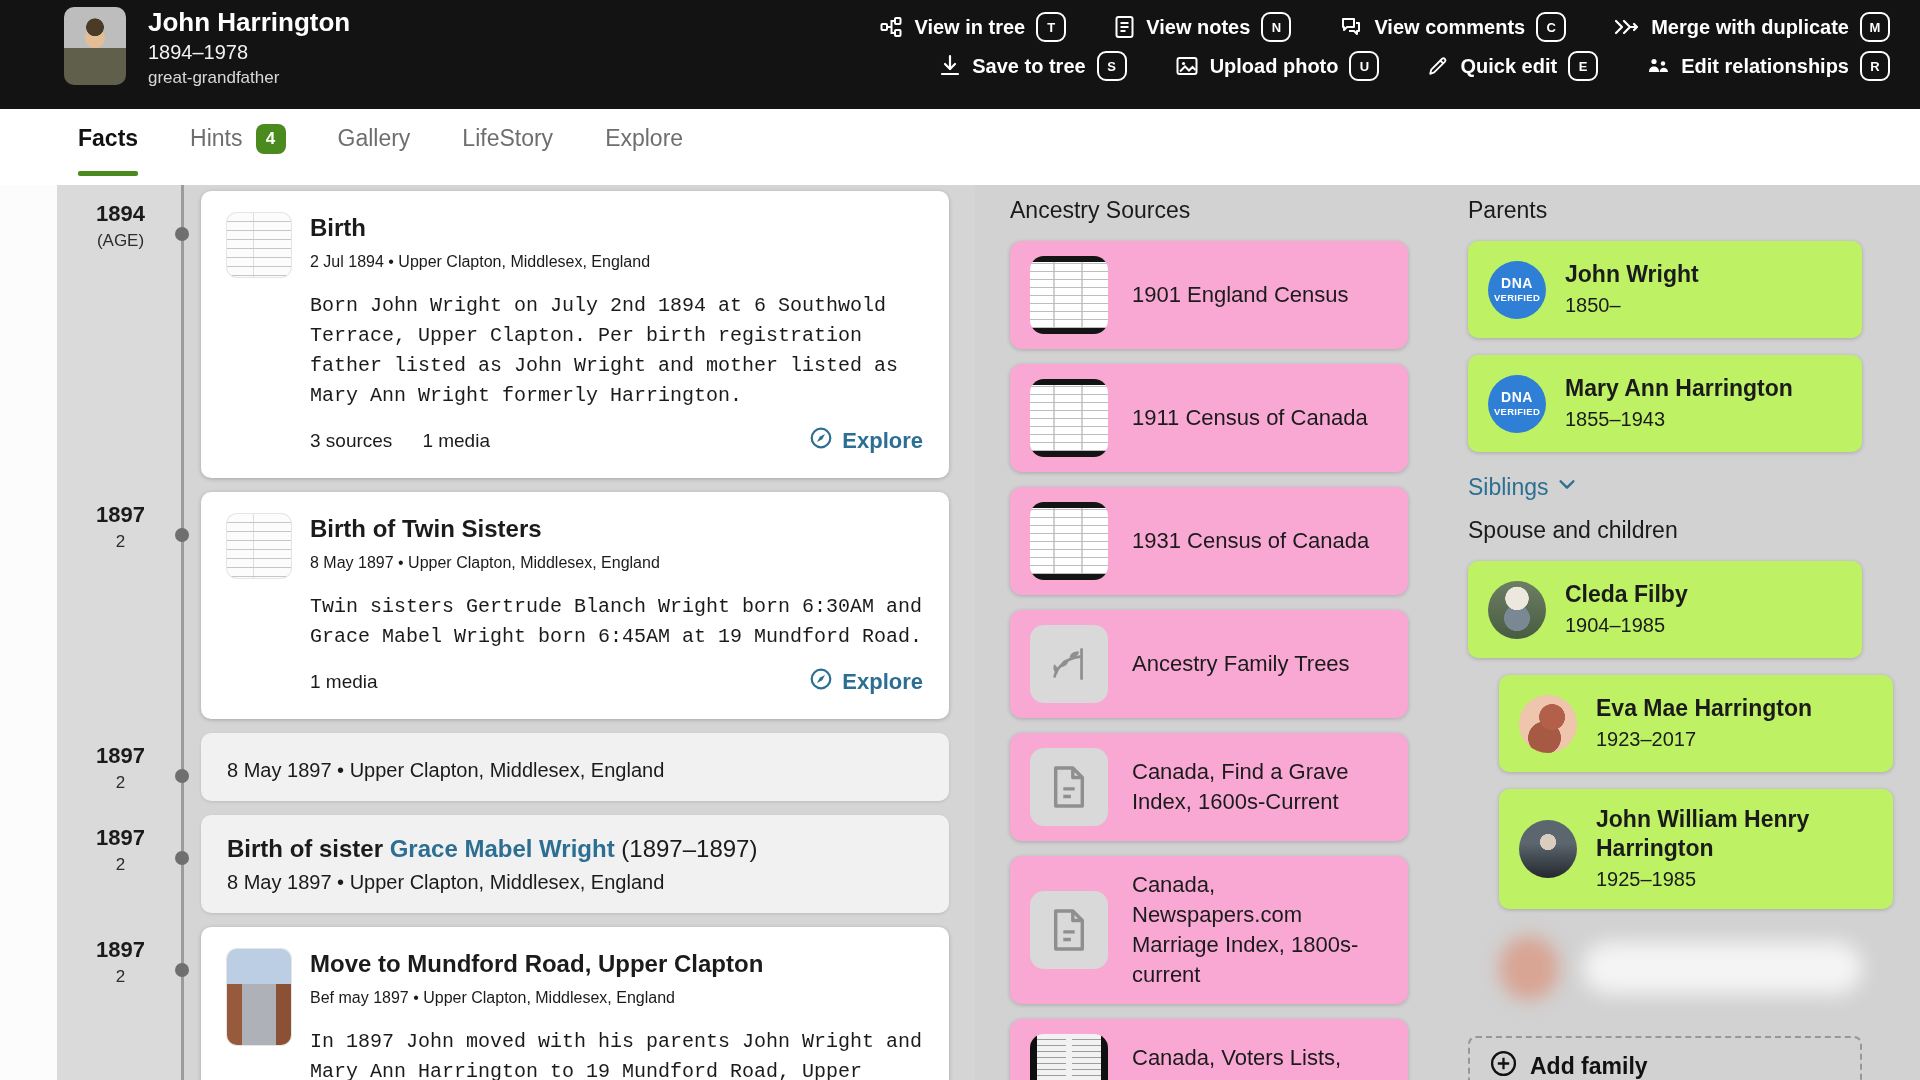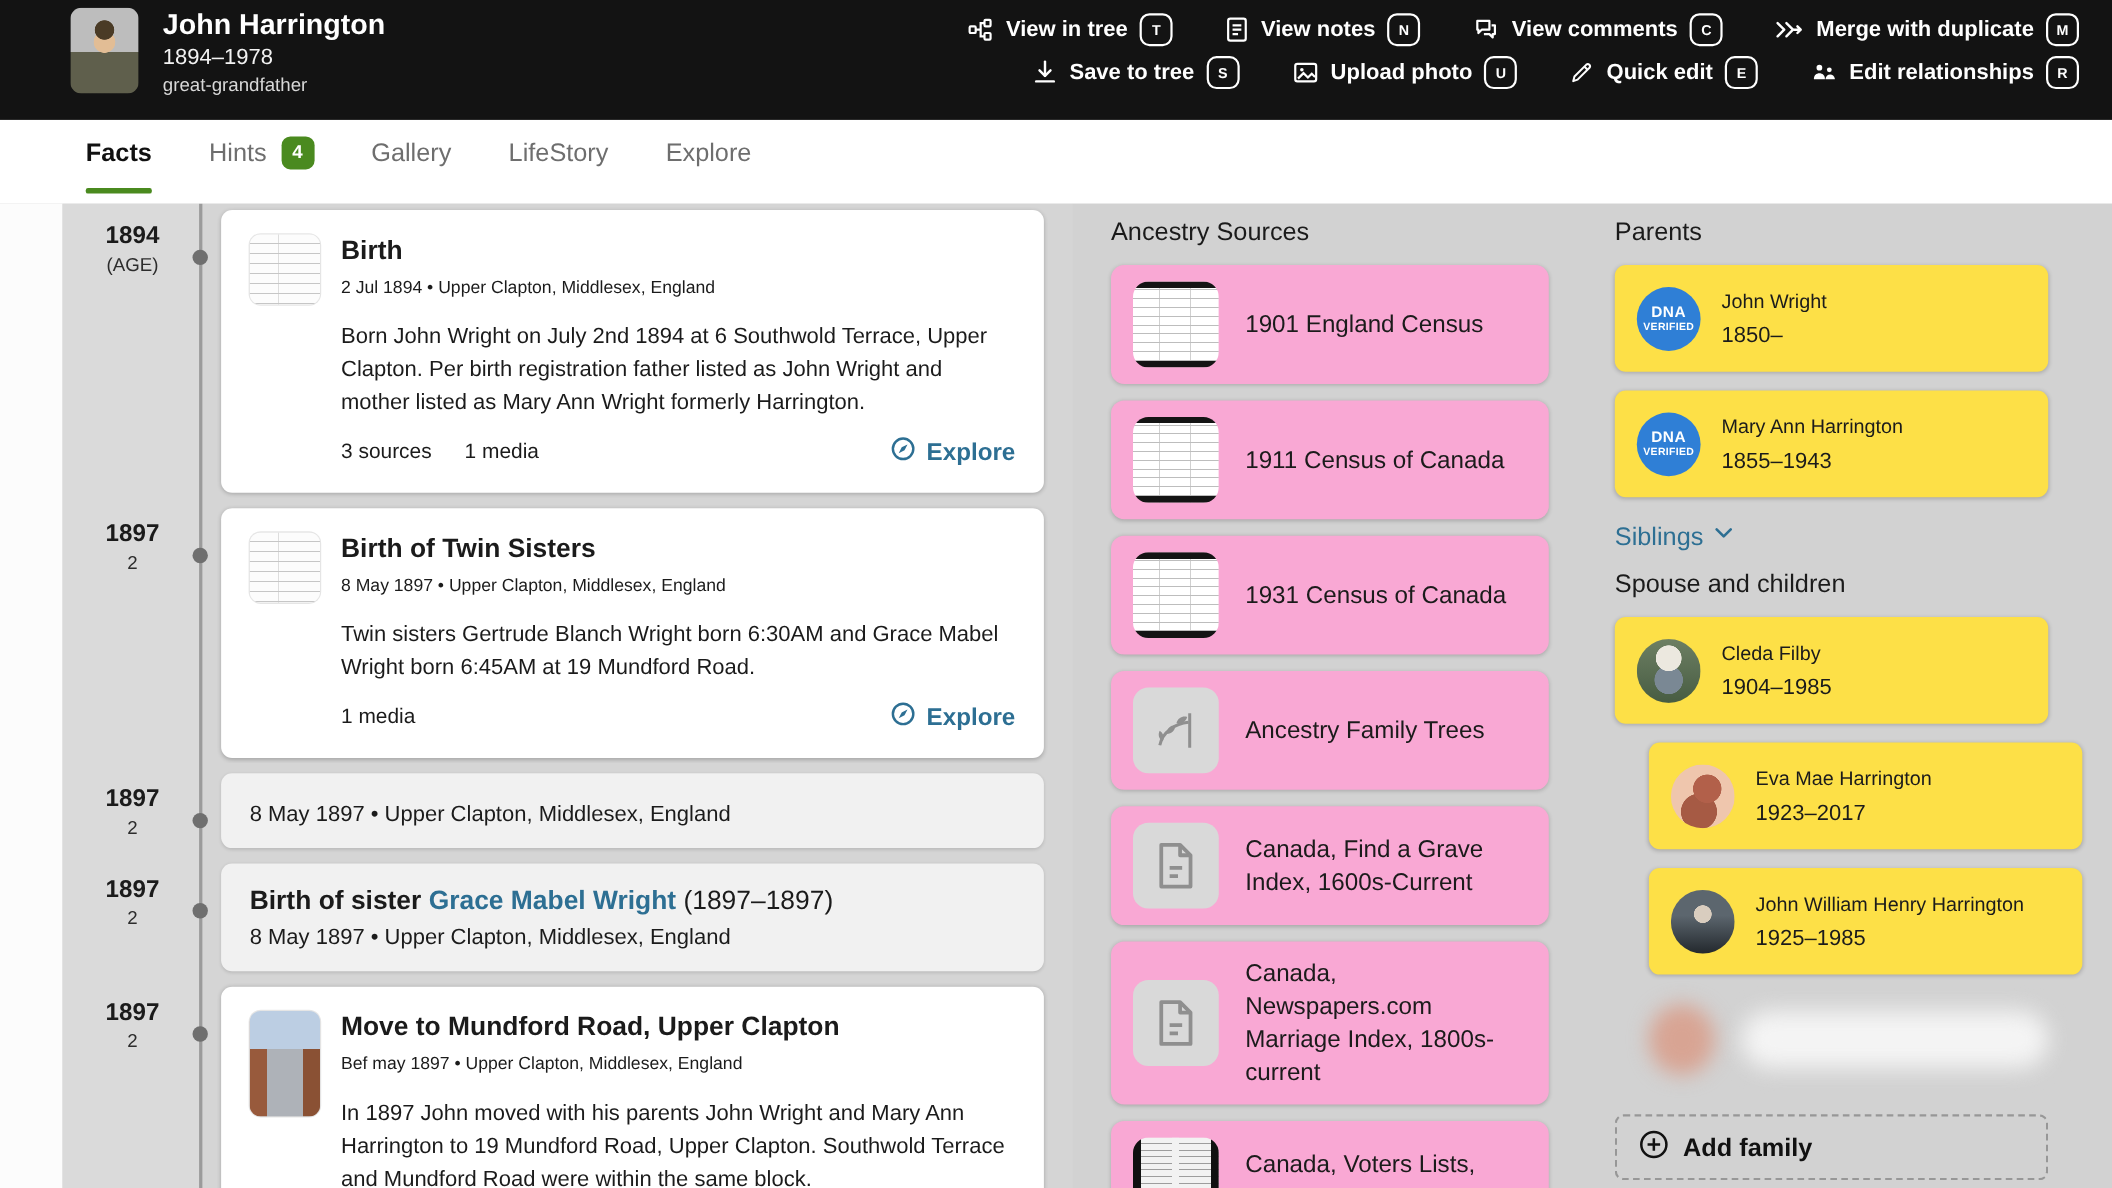--- a/index.html
+++ b/index.html
@@ -54,21 +54,21 @@
   .thumb.tall{height:96px;}
   .thumb-cert{background-color:#fcfcfc;background-image:
       repeating-linear-gradient(180deg, rgba(0,0,0,0) 0 8px, #c6c6c6 8px 9px),
       linear-gradient(90deg, rgba(0,0,0,0) 0 40%, #dddddd 40% 42%, rgba(0,0,0,0) 42%);}
   .thumb-street{background-color:#aeb2b8;background-image:
       linear-gradient(180deg,#bccee3 0 36%, rgba(0,0,0,0) 36%),
       linear-gradient(90deg,#985a3c 0 24%, #aeb2b8 24% 76%, #8a5134 76%);}
   .card-body{flex:1;min-width:0;}
   .card-title{font-size:24px;font-weight:700;line-height:30px;}
   .card-sub{font-size:16px;line-height:28px;margin-top:5px;}
-  .card-desc{font-size:20px;line-height:30px;margin:15px 0 0;max-width:614px;}
+  .card-desc{font-size:20px;line-height:30px;margin:15px 0 0;max-width:614px;font-family:Liberation Mono, monospace;}
   .card-footer{display:flex;align-items:center;margin-top:15px;gap:30px;}
   .meta{font-size:19px;cursor:pointer;}
   .explore{margin-left:auto;color:#2d6f93;font-size:22px;font-weight:700;display:flex;align-items:center;
            gap:9px;cursor:pointer;}
   .gray-card{margin-left:17px;width:748px;background:#f1f1f1;border-radius:10px;
              box-shadow:0 1px 3px rgba(0,0,0,.12);padding:19px 26px;box-sizing:border-box;}
   .gray-title{font-size:24px;font-weight:700;line-height:30px;}
   .gray-title .plink{color:#2d6f93;cursor:pointer;}
   .gray-title .gsuffix{font-weight:400;}
   .gray-sub{font-size:20px;margin-top:7px;}
@@ -87,28 +87,28 @@
       linear-gradient(90deg, rgba(0,0,0,0) 0 30%, #d0d0d0 30% 32%, rgba(0,0,0,0) 32% 66%, #d0d0d0 66% 68%, rgba(0,0,0,0) 68%);}
   .thumb-voters{background-color:#f2f2f2;background-image:
       linear-gradient(90deg,#101010 0 7px, rgba(0,0,0,0) 7px 71px, #101010 71px),
       linear-gradient(90deg, rgba(0,0,0,0) 0 46%, #f2f2f2 46% 54%, rgba(0,0,0,0) 54%),
       repeating-linear-gradient(180deg, rgba(0,0,0,0) 0 5px, #9d9d9d 5px 6px);}
   .icon-box{background:#d9d9d9;display:flex;align-items:center;justify-content:center;}
   .source-title{font-size:22px;line-height:30px;}
 
   
   .family-col{position:absolute;left:1468px;top:0;width:394px;}
-  .person-card{display:flex;align-items:center;gap:19px;background:#fde047;border-radius:10px;
+  .person-card{display:flex;align-items:center;gap:19px;background:#bef264;border-radius:10px;
                box-shadow:0 1px 4px rgba(0,0,0,.2);padding:16px 20px;margin-bottom:17px;min-height:97px;
                box-sizing:border-box;cursor:pointer;}
   .dna-badge{flex:0 0 58px;width:58px;height:58px;border-radius:50%;background:#2f7fd6;color:#fff;
              display:flex;flex-direction:column;align-items:center;justify-content:center;line-height:1;}
   .dna-l1{font-size:14px;font-weight:700;letter-spacing:.5px;}
   .dna-l2{font-size:9.5px;font-weight:700;margin-top:3px;letter-spacing:.3px;}
-  .pname{font-size:18px;font-weight:400;line-height:29px;}
+  .pname{font-size:23px;font-weight:700;line-height:29px;}
   .pdates{font-size:20px;line-height:27px;margin-top:3px;}
   .avatar-circle{flex:0 0 58px;width:58px;height:58px;border-radius:50%;}
   .av-cleda{background:
       radial-gradient(circle at 50% 30%, #ece8df 0 23%, rgba(0,0,0,0) 24%),
       radial-gradient(circle at 50% 64%, #7a8894 0 27%, rgba(0,0,0,0) 28%),
       linear-gradient(180deg,#6d7f63 0,#475c42 100%);}
   .av-eva{background:
       radial-gradient(circle at 57% 38%, #b2604a 0 26%, rgba(0,0,0,0) 27%),
       radial-gradient(circle at 44% 74%, #a65a44 0 30%, rgba(0,0,0,0) 31%),
       #efc6ad;}

